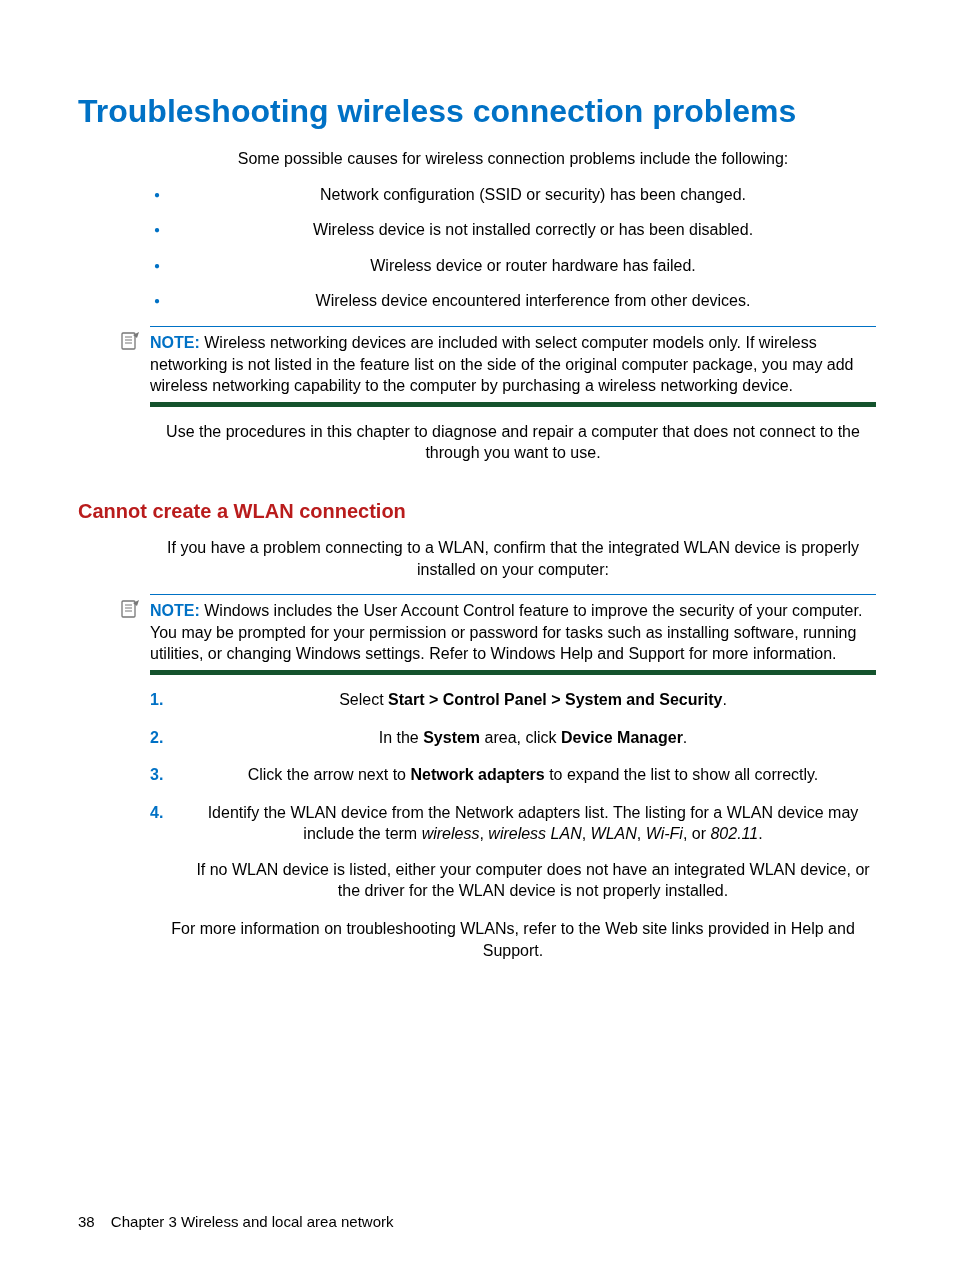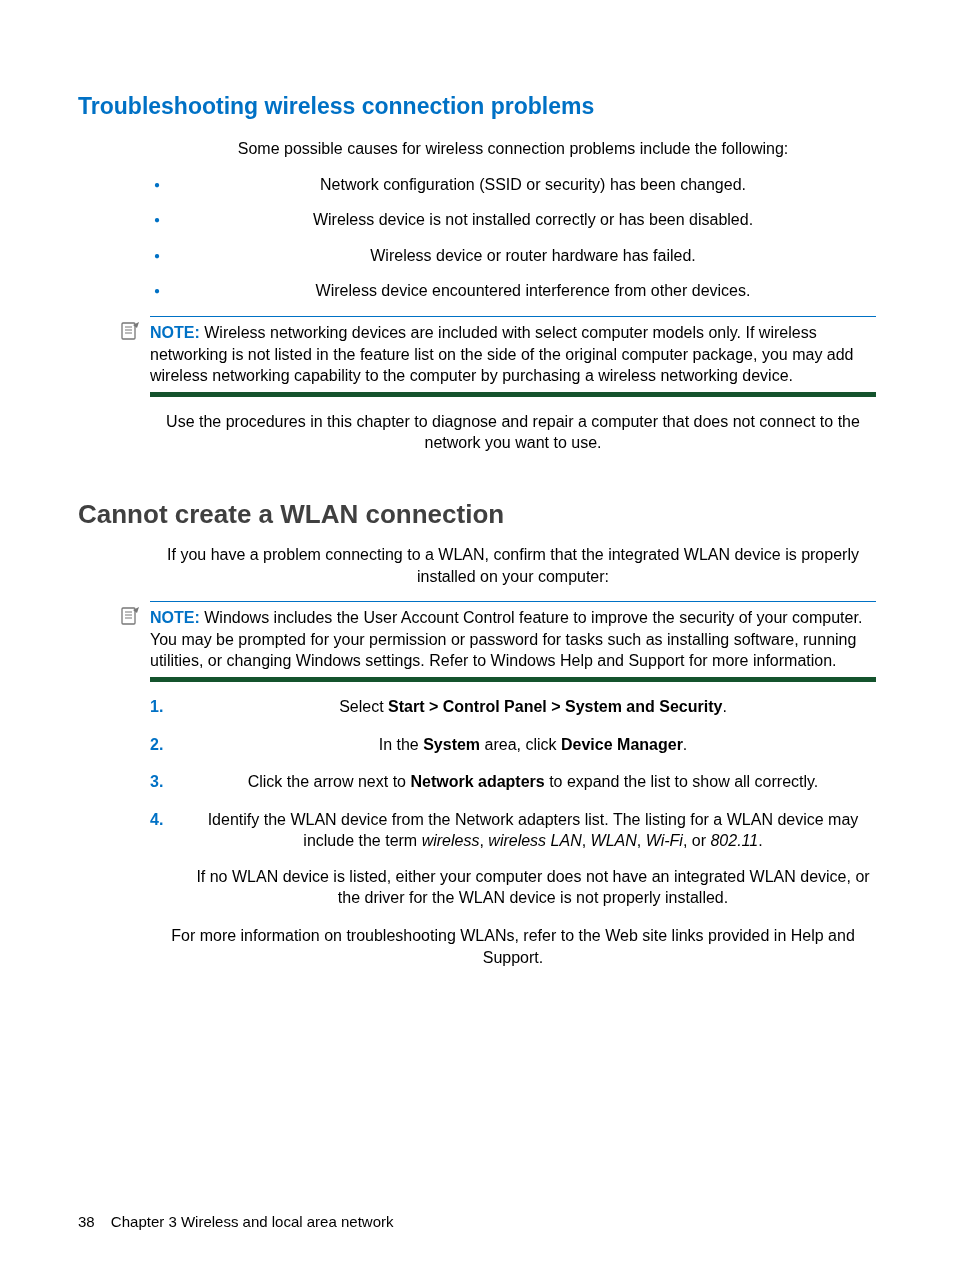--- a/index.html
+++ b/index.html
@@ -9,30 +9,30 @@
       color: #000;
       width: 954px;
       height: 1270px;
       position: relative;
       background: #fff;
     }
     .page {
       padding: 93px 78px 0 78px;
     }
     h1 {
-      font-size: 23px;
+      font-size: 32px;
       font-weight: bold;
       color: #0071c5;
       margin-bottom: 18px;
     }
     h2 {
-      font-size: 26px;
-      font-weight: bold;
-      color: #404040;
-      margin-top: 45px;
+      font-size: 20px;
+      font-weight: bold;
+      color: #b91c1c;
+      margin-top: 36px;
       margin-bottom: 14px;
     }
     .body-block {
       margin-left: 72px;
     }
     p {
       line-height: 1.35;
       margin-bottom: 14px;
       text-align: center;
     }
@@ -138,21 +138,21 @@
         <path d="M13 3 L19 0 L17 6 Z" fill="#777"></path>
       </svg>
     </span>
     <div class="note-inner">
       <span class="note-label">NOTE:</span>
       <span>Wireless networking devices are included with select computer models only. If wireless networking is not listed in the feature list on the side of the original computer package, you may add wireless networking capability to the computer by purchasing a wireless networking device.</span>
     </div>
   </div>
 
   <div class="body-block">
-    <p>Use the procedures in this chapter to diagnose and repair a computer that does not connect to the network you want to use.</p>
+    <p>Use the procedures in this chapter to diagnose and repair a computer that does not connect to the through you want to use.</p>
   </div>
 
   <h2>Cannot create a WLAN connection</h2>
 
   <div class="body-block">
     <p>If you have a problem connecting to a WLAN, confirm that the integrated WLAN device is properly installed on your computer:</p>
   </div>
 
   <div class="note-block">
     <span class="note-icon">

